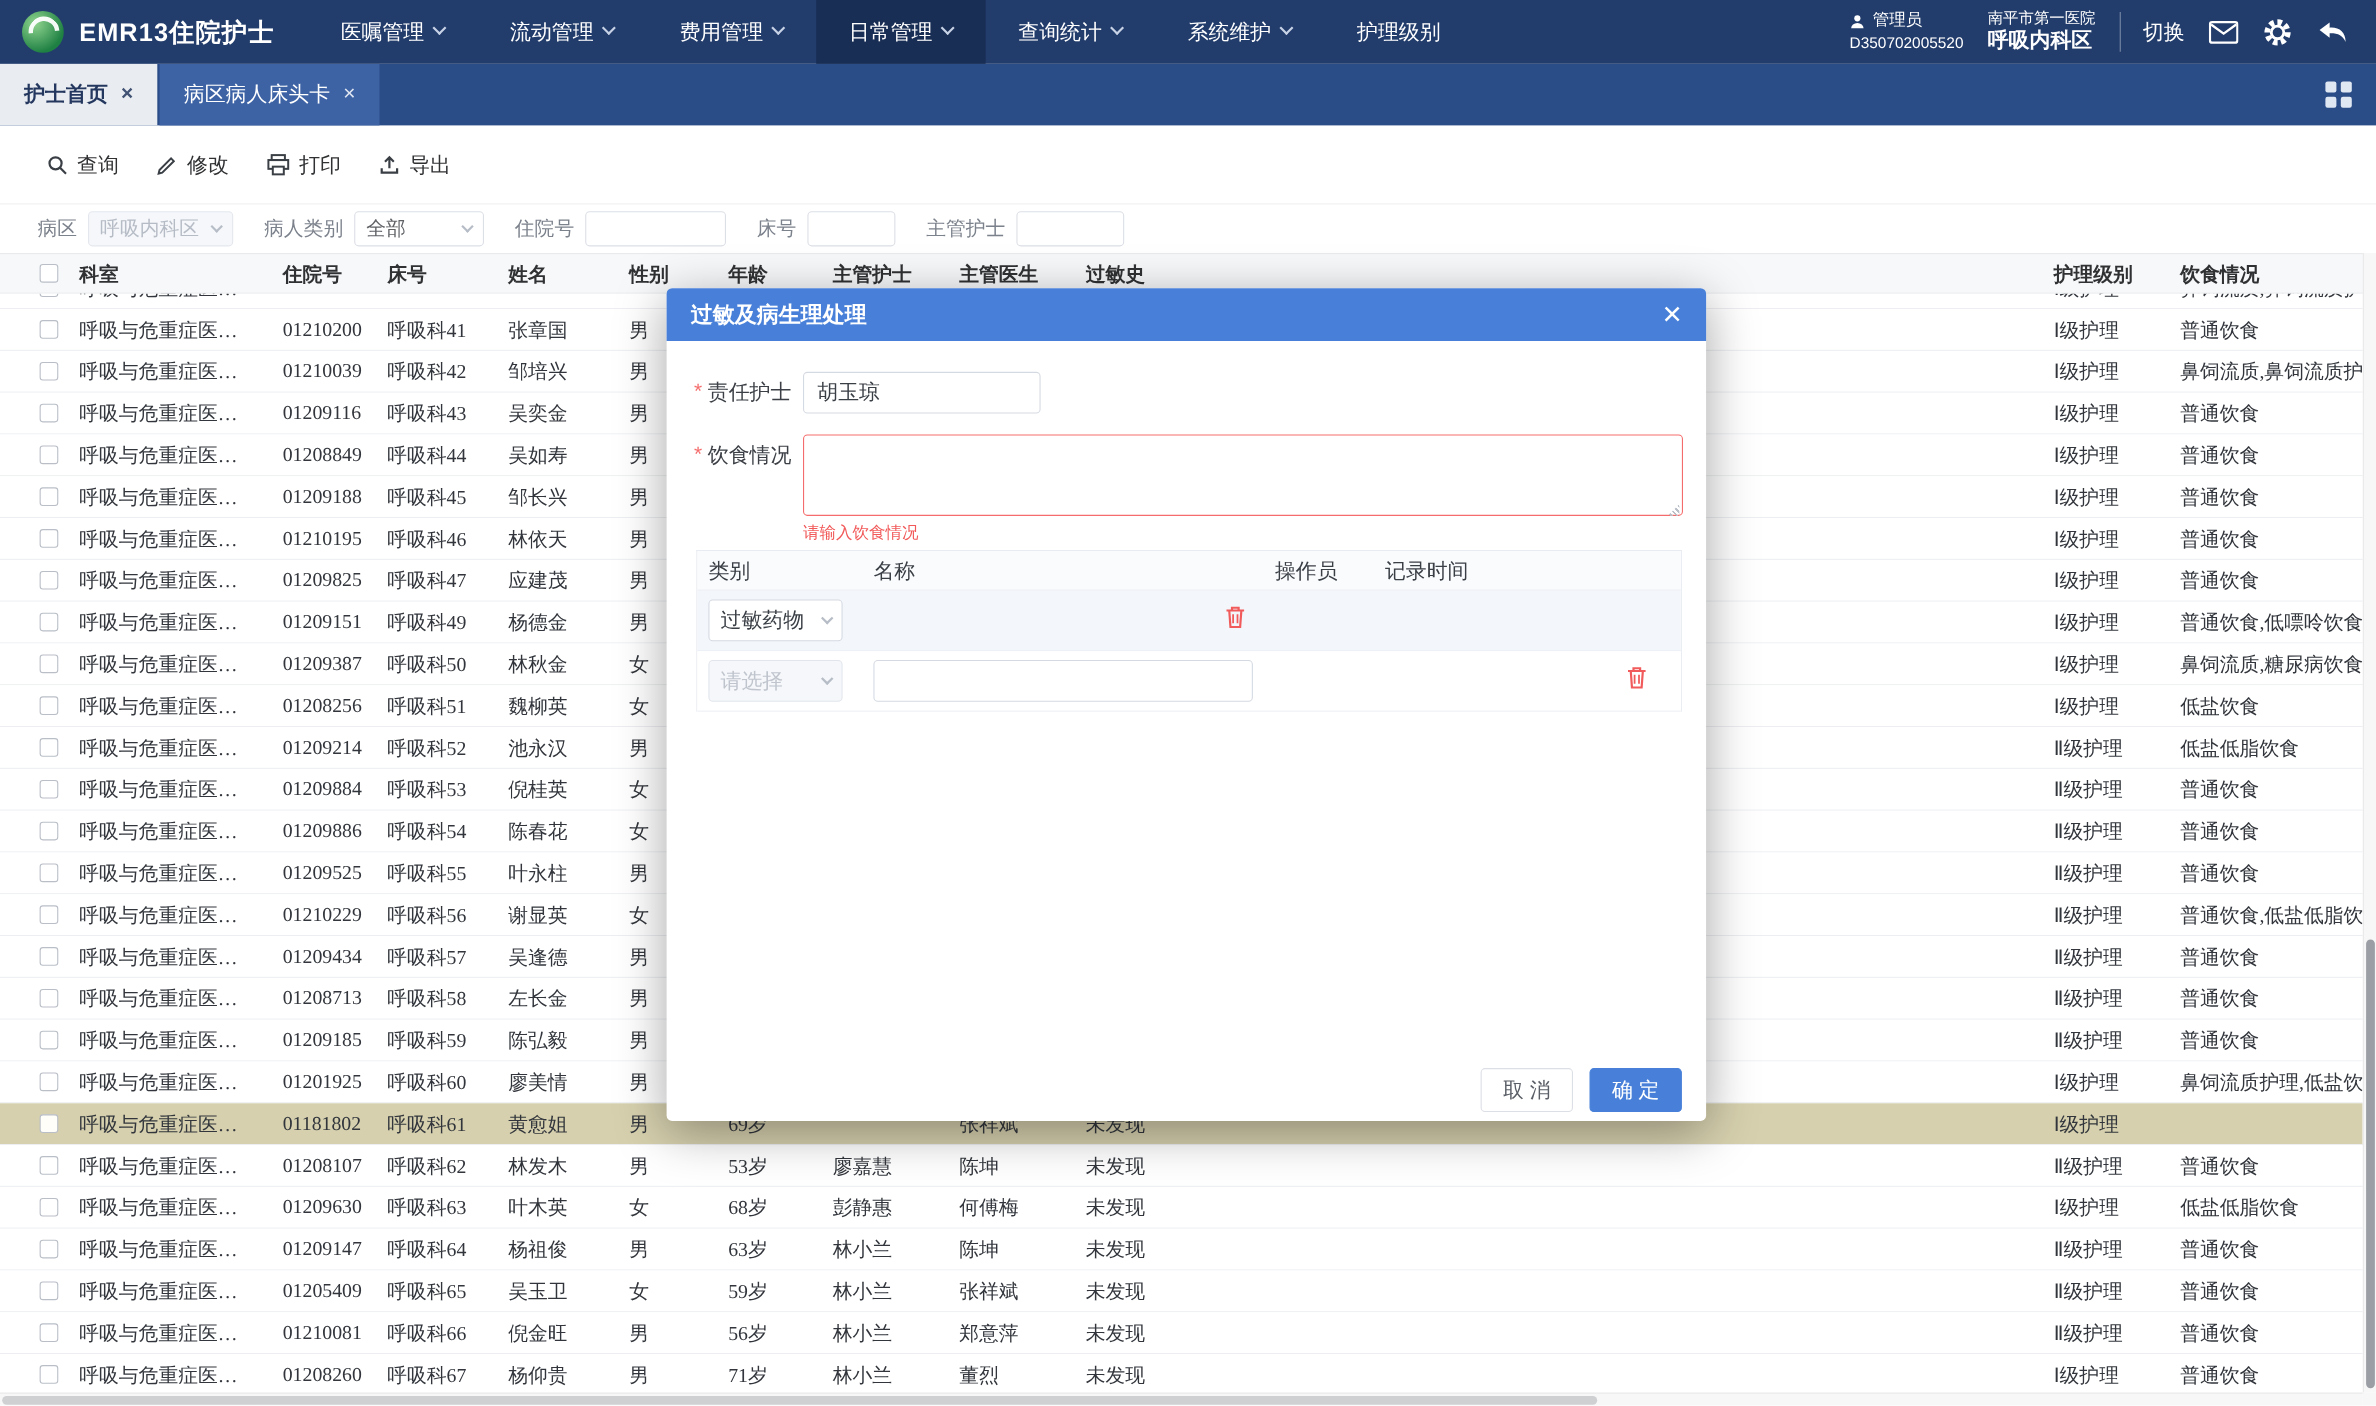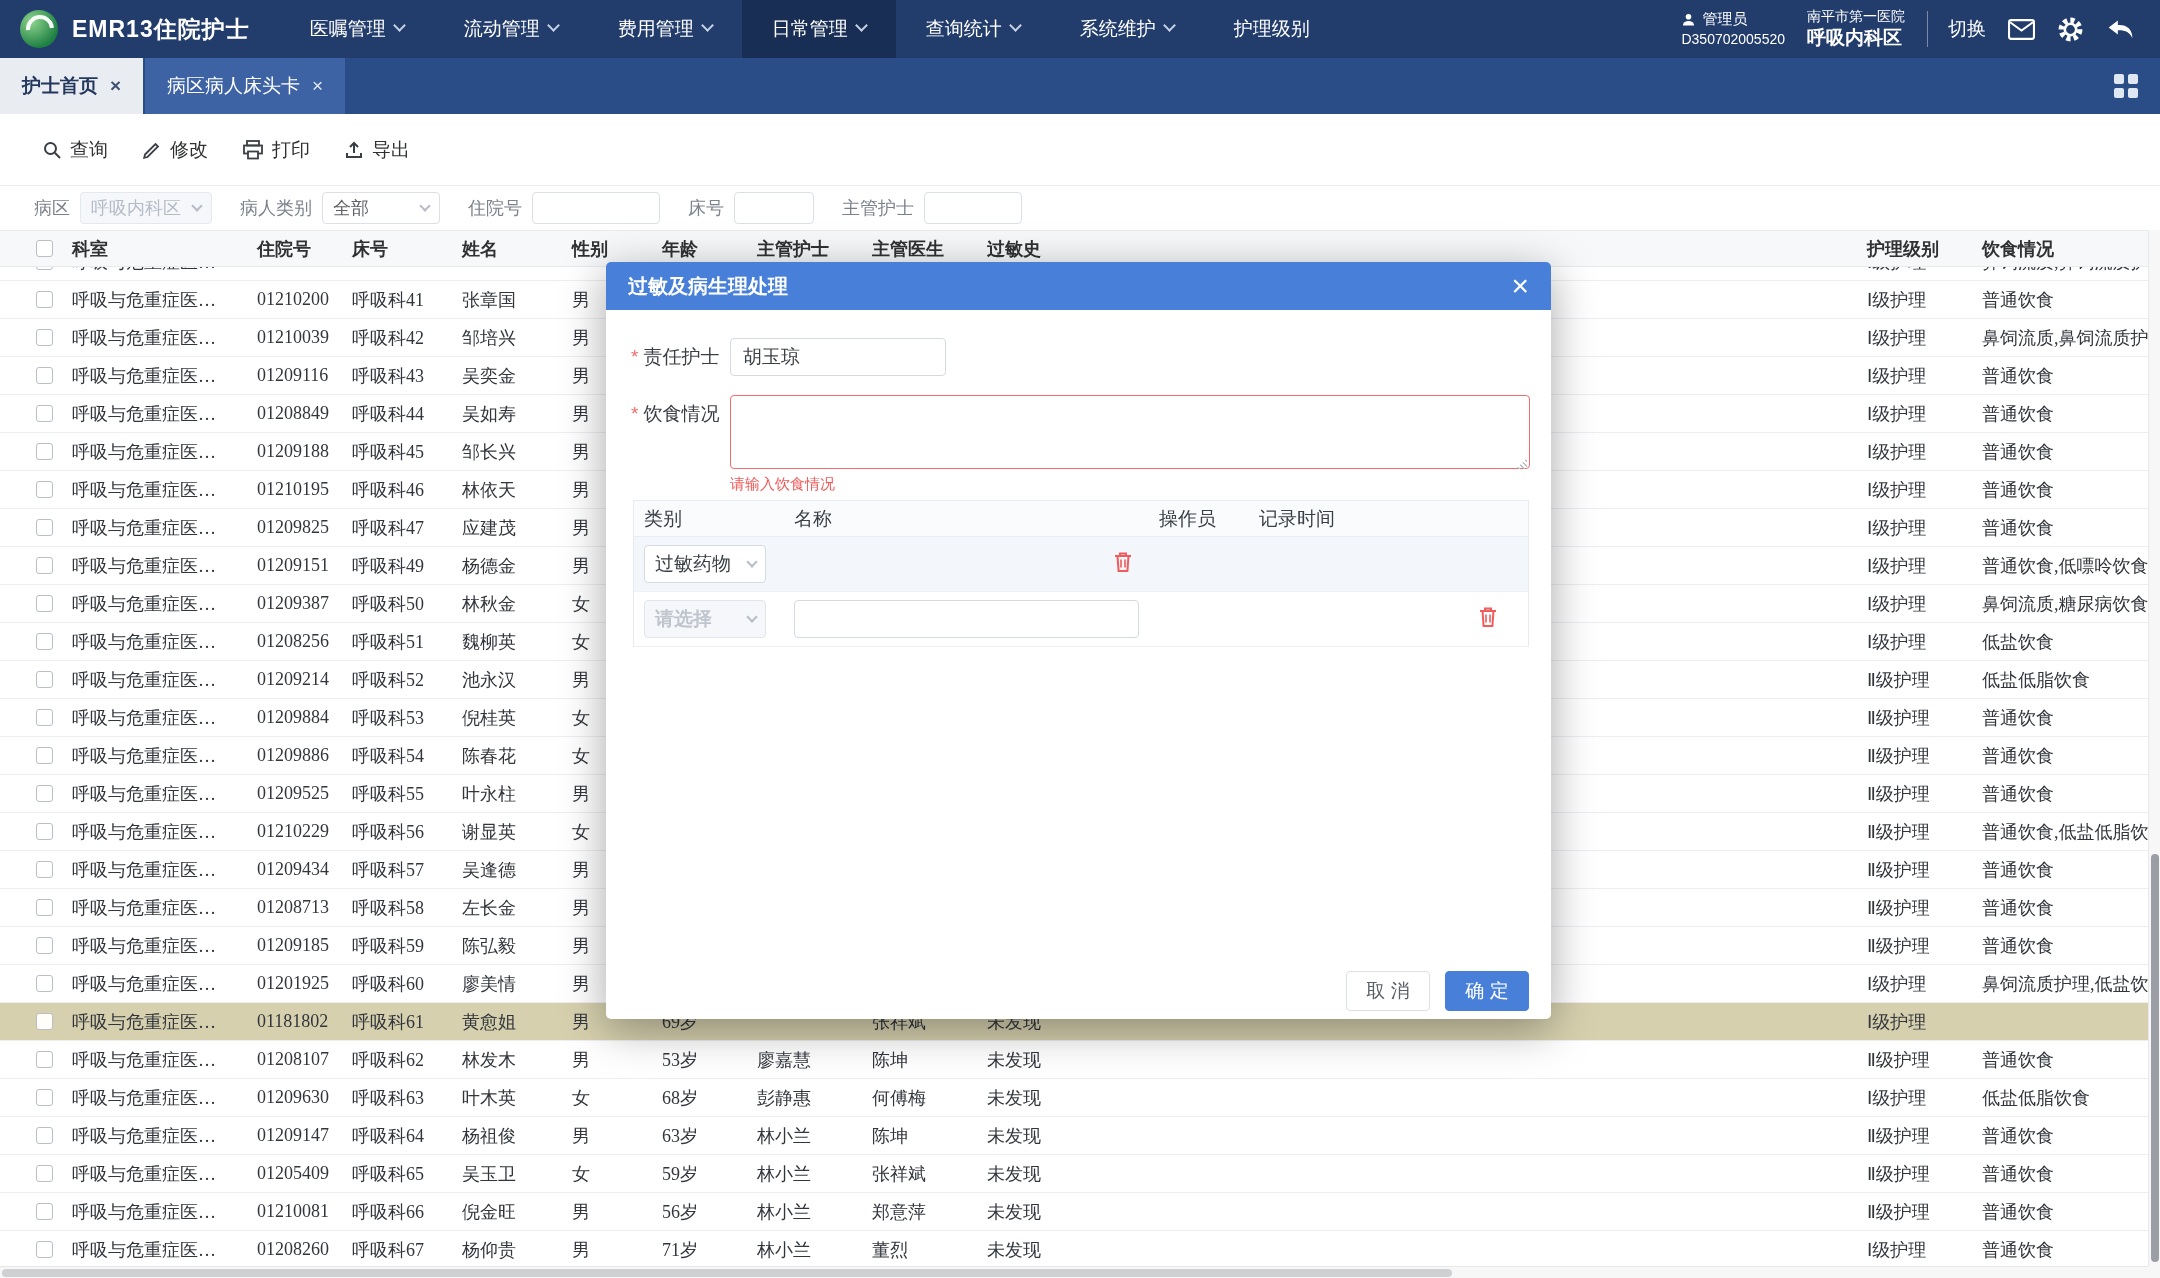--- a/index.html
+++ b/index.html
@@ -781,21 +781,21 @@
               <div class="mcell mact" style="width: 136px;">
                 <span><svg width="20" height="22" viewBox="0 0 20 22">
                     <path d="M2 5 h16" fill="none" stroke="#f15b5b" stroke-width="2"></path>
                     <path d="M7 5 V2.5 h6 V5" fill="none" stroke="#f15b5b" stroke-width="2"></path>
                     <path d="M4.5 5 l1.1 15 h8.8 L15.5 5" fill="none" stroke="#f15b5b" stroke-width="2"></path>
                     <path d="M8 8.5 v8 M12 8.5 v8" stroke="#f15b5b" stroke-width="1.6"></path>
                   </svg></span>
               </div>
             </div>
             <div class="mrow">
-              <div class="mcell" style="width: 150px; font-weight: bold;">
+              <div class="mcell" style="width: 150px;">
                 <div class="msel placeholder">
                   <span>请选择</span>
                   <i class="sel-chev"></i>
                 </div>
               </div>
               <div class="mcell" style="width: 365px;">
                 <input class="minput" style="">
               </div>
               <div class="mcell" style="width: 100px; padding-left: 10px;"></div>
               <div class="mcell" style="width: 145px; padding-left: 10px;"></div>

